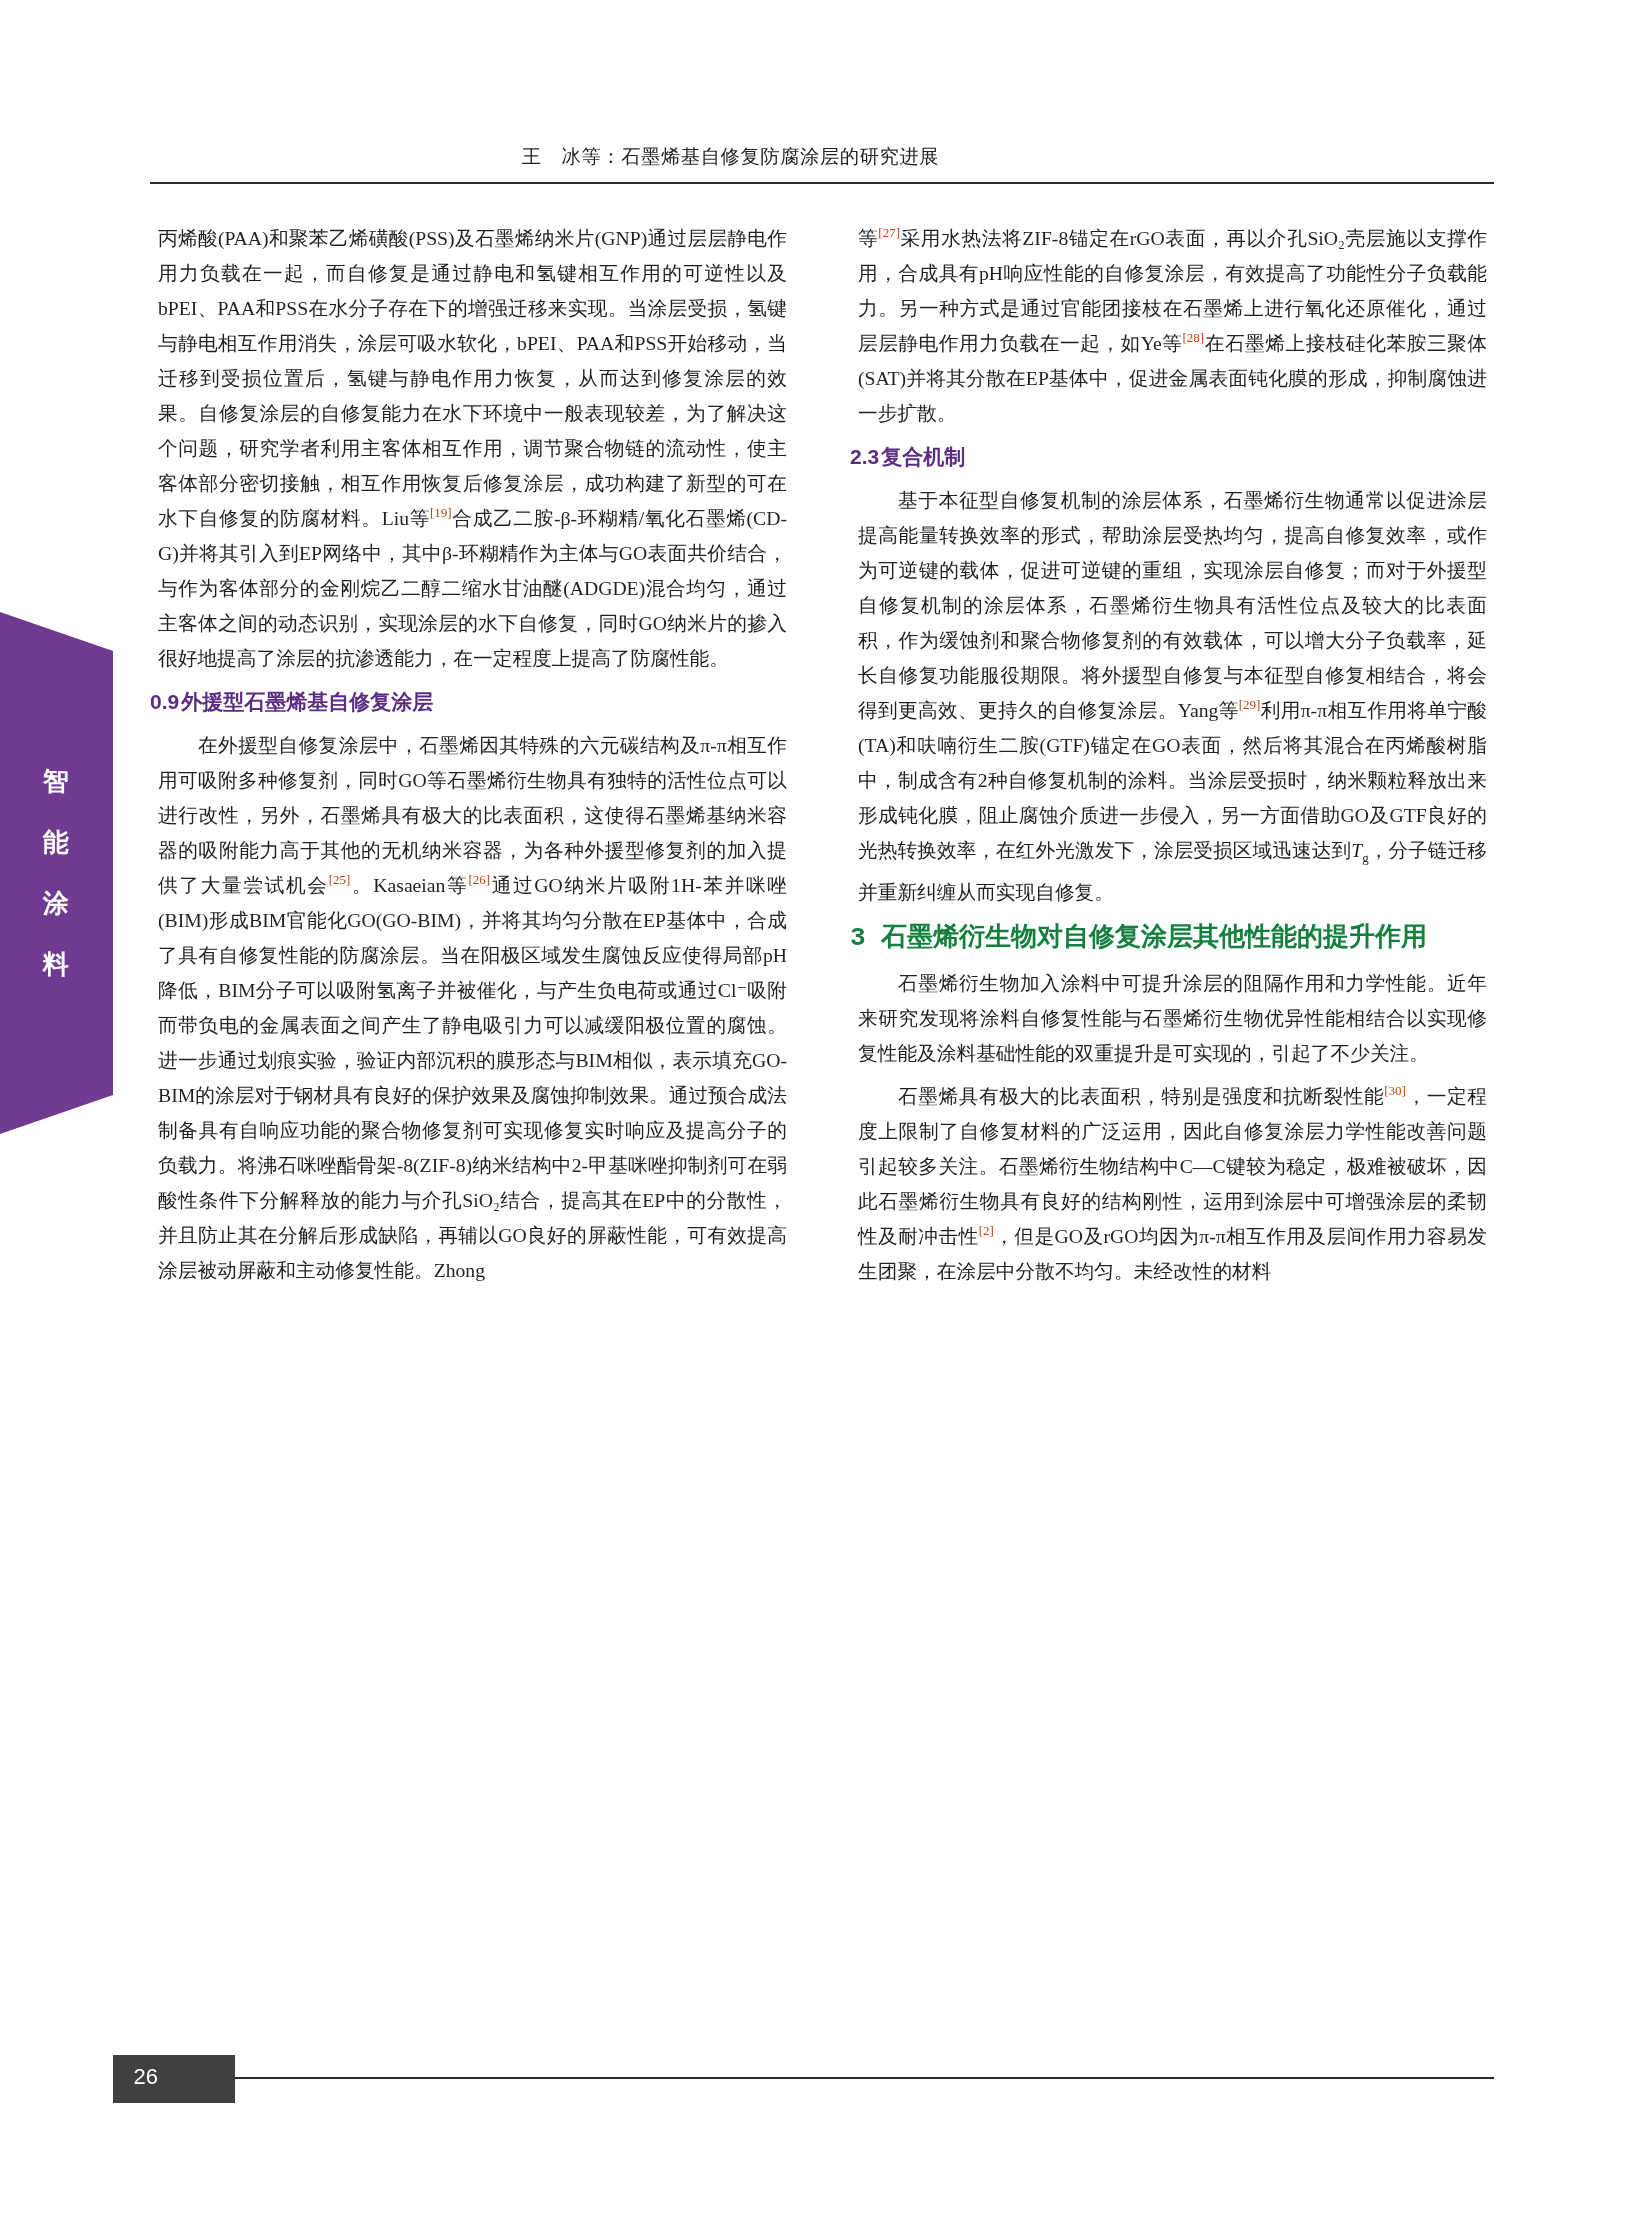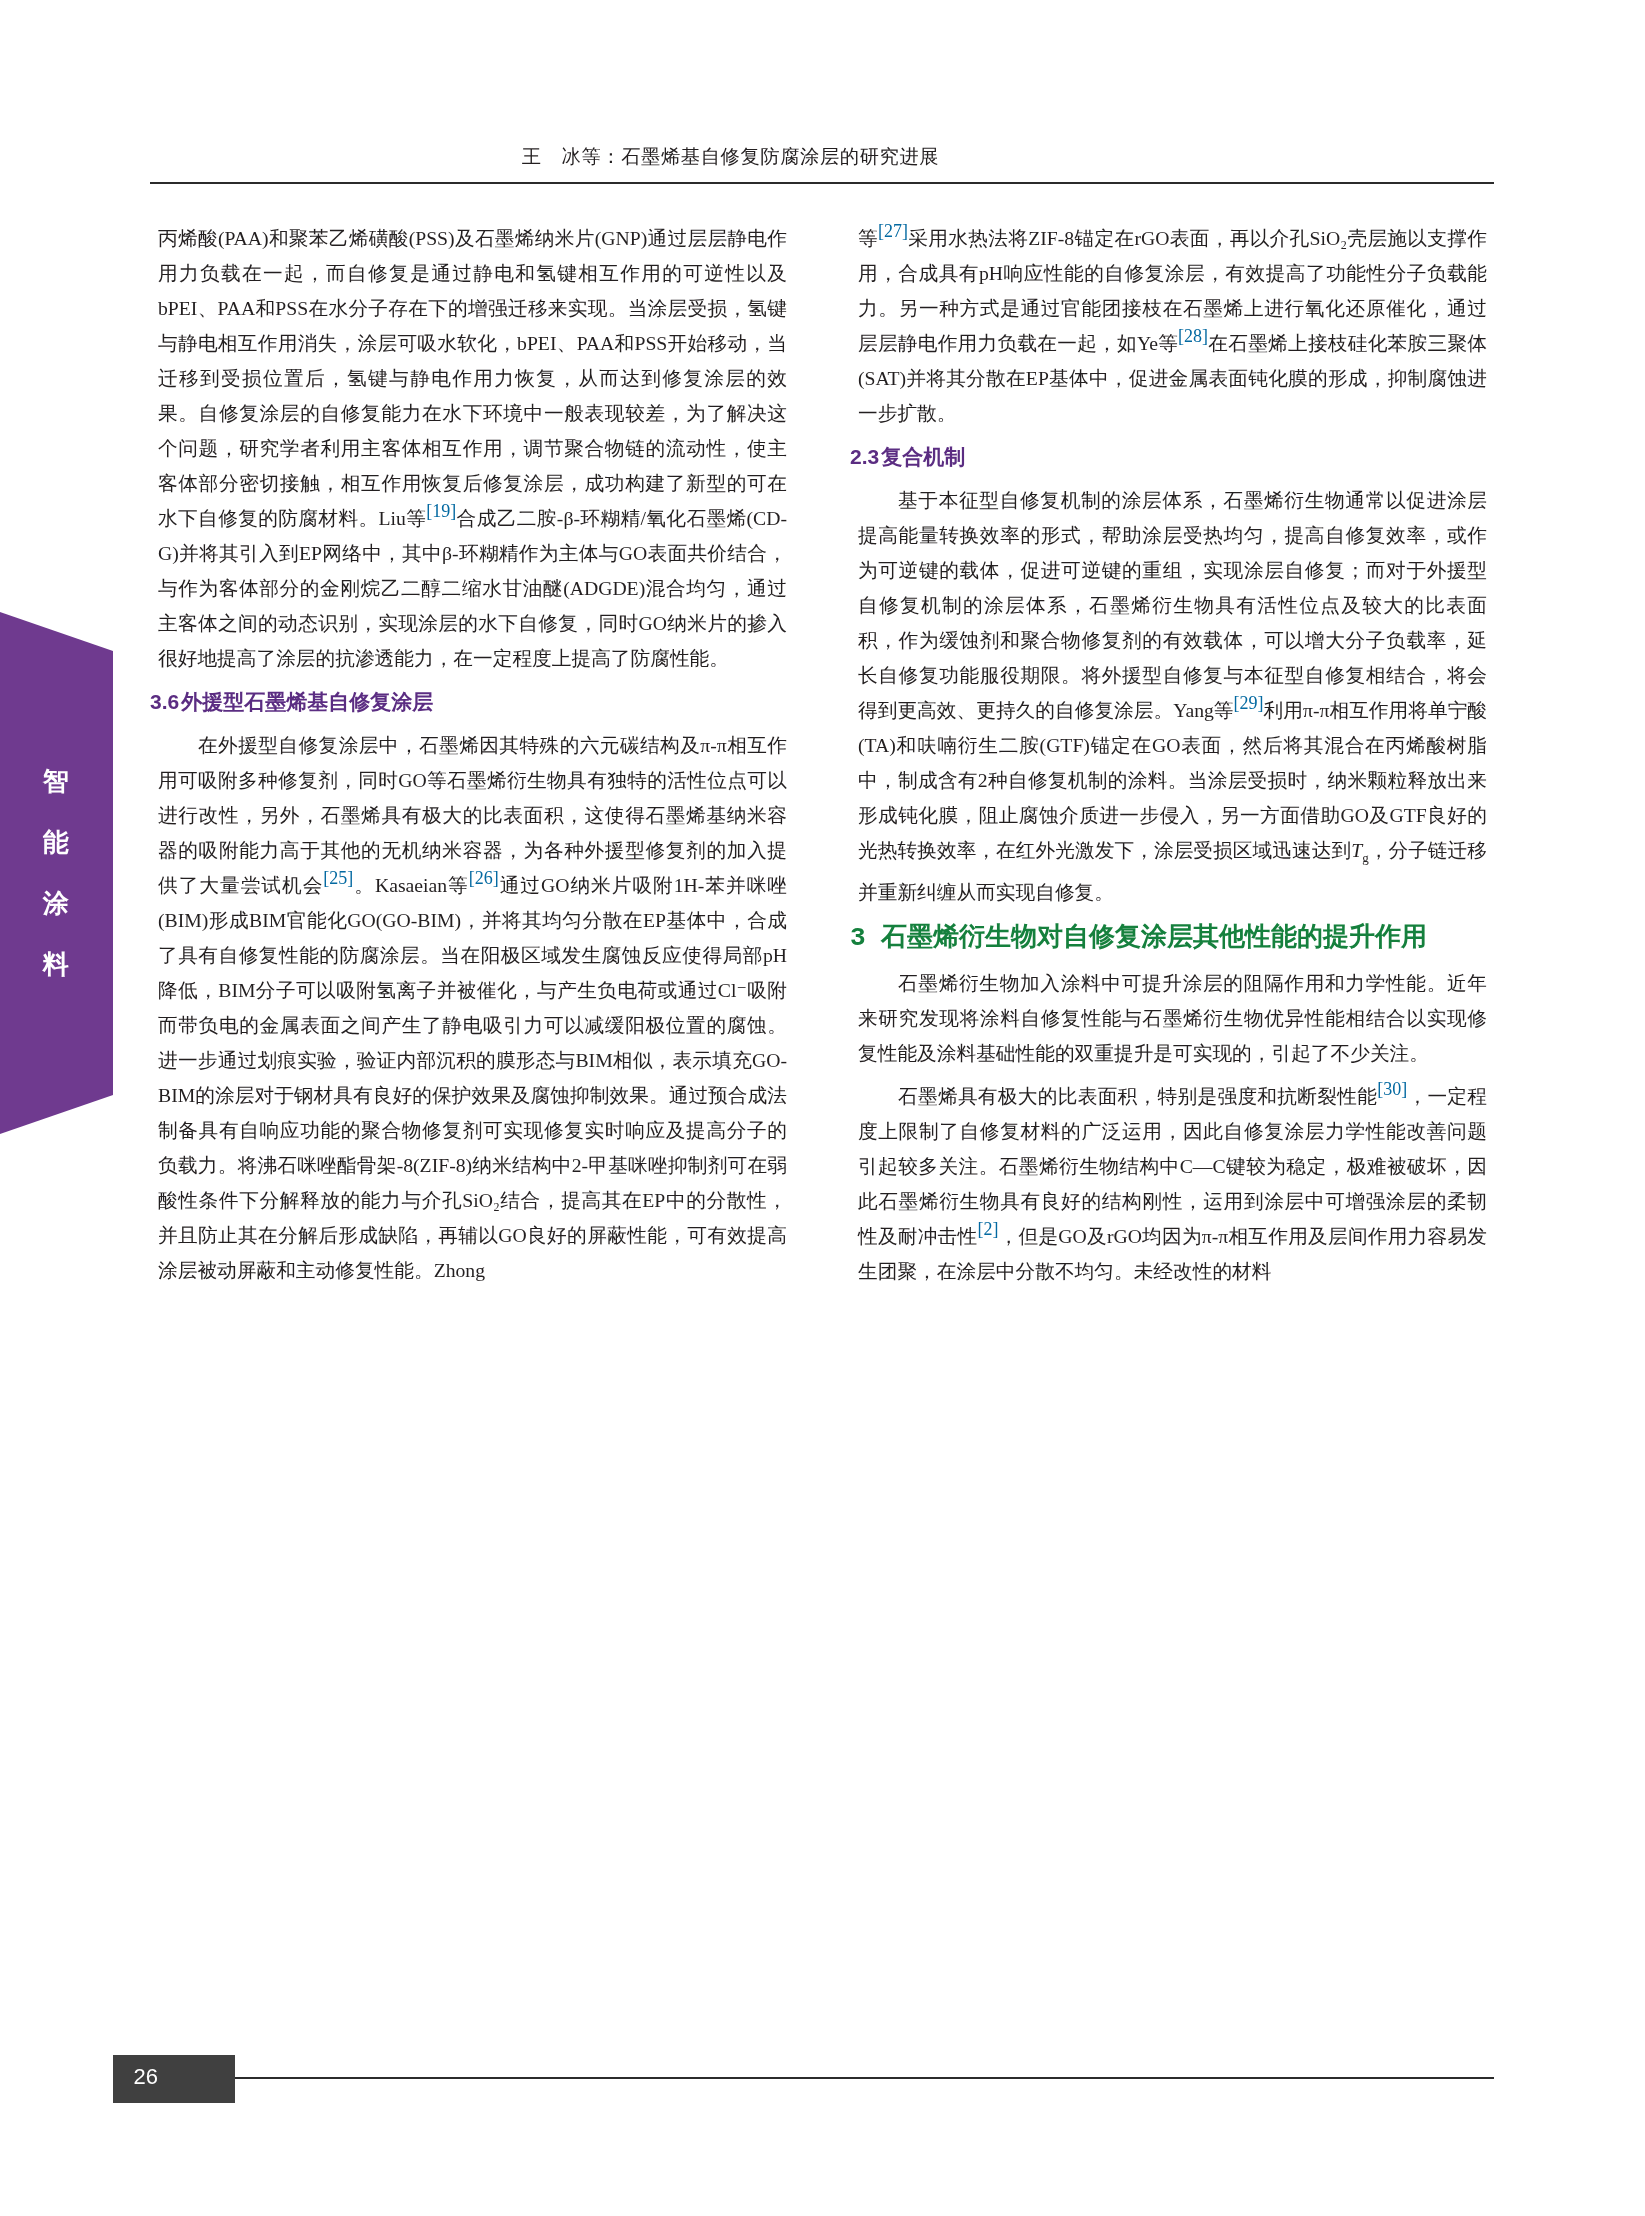--- a/index.html
+++ b/index.html
@@ -103,22 +103,22 @@
     margin: 7.7px 0 1.3px 0;
     font-family: Liberation Mono, monospace;
     font-size: 26px;
     line-height: 40px;
     font-weight: bold;
     color: #15803d;
   }
   h1.bigsec .num { margin-right: 15.5px; }
 
   sup.ref {
-    color: #0369a1;
-    font-size: 18px;
+    color: #c2410c;
+    font-size: 13px;
     vertical-align: super;
     line-height: 0;
   }
   .ital { font-style: italic; }
   sub { font-size: 13px; }
 
   
   .foot-rule {
     position: absolute;
     left: 150px;
@@ -158,21 +158,21 @@
       <span>能</span>
       <span>涂</span>
       <span>料</span>
     </div>
   </div>
 
   <div class="col col-left">
 
     <p><span>丙烯酸(PAA)和聚苯乙烯磺酸(PSS)及石墨烯纳米片(GNP)通过层层静电作用力负载在一起，而自修复是通过静电和氢键相互作用的可逆性以及bPEI、PAA和PSS在水分子存在下的增强迁移来实现。当涂层受损，氢键与静电相互作用消失，涂层可吸水软化，bPEI、PAA和PSS开始移动，当迁移到受损位置后，氢键与静电作用力恢复，从而达到修复涂层的效果。自修复涂层的自修复能力在水下环境中一般表现较差，为了解决这个问题，研究学者利用主客体相互作用，调节聚合物链的流动性，使主客体部分密切接触，相互作用恢复后修复涂层，成功构建了新型的可在水下自修复的防腐材料。Liu等</span><sup class="ref">[19]</sup><span>合成乙二胺-β-环糊精/氧化石墨烯(CD-G)并将其引入到EP网络中，其中β-环糊精作为主体与GO表面共价结合，与作为客体部分的金刚烷乙二醇二缩水甘油醚(ADGDE)混合均匀，通过主客体之间的动态识别，实现涂层的水下自修复，同时GO纳米片的掺入很好地提高了涂层的抗渗透能力，在一定程度上提高了防腐性能。</span></p>
 
-    <h2 class="sec"><span class="num">3.6</span><span>外援型石墨烯基自修复涂层</span></h2>
+    <h2 class="sec"><span class="num">0.9</span><span>外援型石墨烯基自修复涂层</span></h2>
 
     <p class="indent"><span>在外援型自修复涂层中，石墨烯因其特殊的六元碳结构及π-π相互作用可吸附多种修复剂，同时GO等石墨烯衍生物具有独特的活性位点可以进行改性，另外，石墨烯具有极大的比表面积，这使得石墨烯基纳米容器的吸附能力高于其他的无机纳米容器，为各种外援型修复剂的加入提供了大量尝试机会</span><sup class="ref">[25]</sup><span>。Kasaeian等</span><sup class="ref">[26]</sup><span>通过GO纳米片吸附1H-苯并咪唑(BIM)形成BIM官能化GO(GO-BIM)，并将其均匀分散在EP基体中，合成了具有自修复性能的防腐涂层。当在阳极区域发生腐蚀反应使得局部pH降低，BIM分子可以吸附氢离子并被催化，与产生负电荷或通过Cl⁻吸附而带负电的金属表面之间产生了静电吸引力可以减缓阳极位置的腐蚀。进一步通过划痕实验，验证内部沉积的膜形态与BIM相似，表示填充GO-BIM的涂层对于钢材具有良好的保护效果及腐蚀抑制效果。通过预合成法制备具有自响应功能的聚合物修复剂可实现修复实时响应及提高分子的负载力。将沸石咪唑酯骨架-8(ZIF-8)纳米结构中2-甲基咪唑抑制剂可在弱酸性条件下分解释放的能力与介孔SiO₂结合，提高其在EP中的分散性，并且防止其在分解后形成缺陷，再辅以GO良好的屏蔽性能，可有效提高涂层被动屏蔽和主动修复性能。Zhong</span></p>
 
   </div>
 
   <div class="col col-right">
 
     <p><span>等</span><sup class="ref">[27]</sup><span>采用水热法将ZIF-8锚定在rGO表面，再以介孔SiO₂壳层施以支撑作用，合成具有pH响应性能的自修复涂层，有效提高了功能性分子负载能力。另一种方式是通过官能团接枝在石墨烯上进行氧化还原催化，通过层层静电作用力负载在一起，如Ye等</span><sup class="ref">[28]</sup><span>在石墨烯上接枝硅化苯胺三聚体(SAT)并将其分散在EP基体中，促进金属表面钝化膜的形成，抑制腐蚀进一步扩散。</span></p>
 
     <h2 class="sec"><span class="num">2.3</span><span>复合机制</span></h2>

